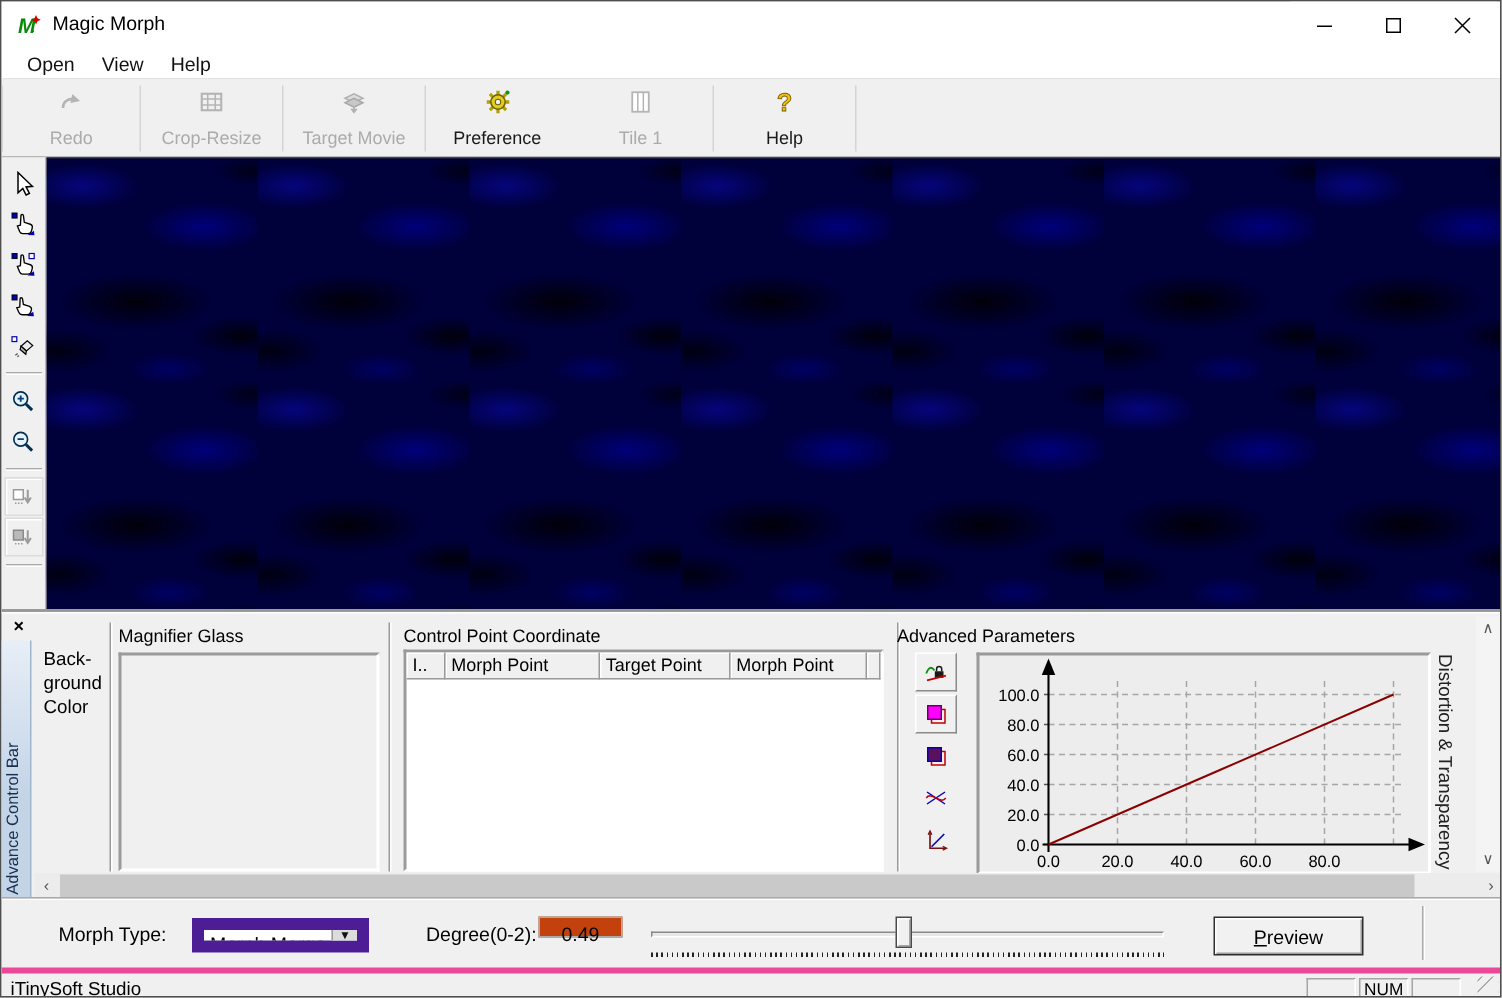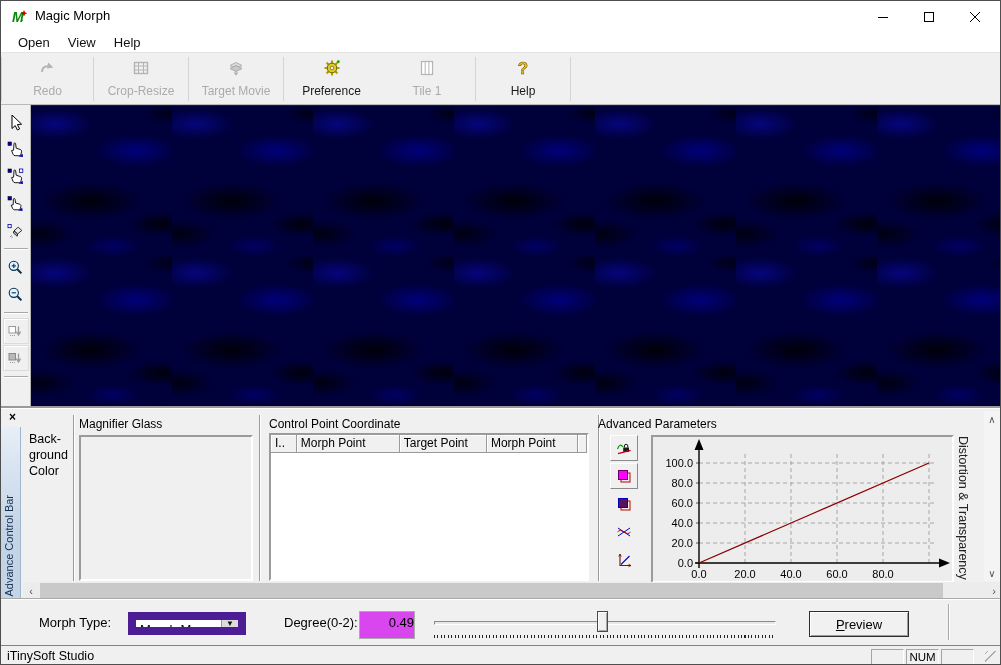--- a/index.html
+++ b/index.html
@@ -68,31 +68,31 @@
   #hscroll{position:absolute;left:22px;top:174px;width:979px;height:17px;background:#ececec;}
   .harrow{position:absolute;top:0;width:16px;height:17px;display:flex;align-items:center;justify-content:center;color:#555;font-size:11px;}
   #hthumb{position:absolute;left:17px;top:1px;width:903px;height:15px;background:#c9c9c9;}
 
   
   #controls{position:absolute;left:0;top:597px;width:100%;height:47px;background:#f0f0f0;border-top:1px solid #a9a9a9;box-shadow:inset 0 1px 0 #fff;}
   .ctl-label{position:absolute;font-size:13px;color:#000;}
   #combo{position:absolute;left:127px;top:13px;width:118px;height:23px;background:#fff;border:8px solid #4c1d95;display:flex;}
   #combo-value{flex:1;font-size:13px;padding:2px 0 0 4px;color:#000;white-space:nowrap;overflow:hidden;}
   #combo-arrow{width:17px;background:#dcdcdc;border-left:1px solid #9a9a9a;display:flex;align-items:center;justify-content:center;font-size:8px;color:#111;}
-  #degree-box{position:absolute;left:358px;top:12px;width:56px;height:28px;background:#d946ef;border:1px solid #ababab;text-align:right;font-size:13px;padding-top:3px;color:#000;}
+  #degree-box{position:absolute;left:358px;top:12px;width:56px;height:14px;background:#c2410c;border:1px solid #ababab;text-align:center;font-size:13px;padding-top:3px;color:#000;}
   #slider{position:absolute;left:433px;top:6px;width:342px;height:36px;}
   #slider-track{position:absolute;left:0;top:16px;width:100%;height:4px;background:#e8e8e8;border:1px solid;border-color:#8a8a8a #fff #fff #8a8a8a;}
   #slider-thumb{position:absolute;top:6px;width:11px;height:21px;background:#f0f0f0;border:1px solid #4a4a4a;box-shadow:inset 1px 1px 0 #fff, inset -1px -1px 0 #a5a5a5;}
   #slider-ticks{position:absolute;left:0;top:30px;width:100%;height:3px;background:repeating-linear-gradient(90deg,#222 0 1px,transparent 1px 3.45px);}
   #preview-btn{position:absolute;left:808px;top:12px;width:100px;height:26px;background:#f1f1f1;border:1px solid #2e2e2e;box-shadow:inset 1px 1px 0 #fff, inset -1px -1px 0 #9c9c9c;text-align:center;font-size:13px;padding-top:5px;color:#000;}
   #preview-btn .accel{text-decoration:underline;}
   #ctl-sep{position:absolute;left:947px;top:5px;width:2px;height:36px;border-left:1px solid #a9a9a9;border-right:1px solid #fff;}
 
   
-  #statusbar{position:absolute;left:0;top:644px;width:100%;height:21px;background:#f0f0f0;border-top:1px solid #ec4899;}
+  #statusbar{position:absolute;left:0;top:644px;width:100%;height:21px;background:#f0f0f0;border-top:4px solid #ec4899;}
   #status-left{position:absolute;left:6px;top:3px;font-size:12.5px;color:#000;}
   .scell{position:absolute;top:3px;width:33px;height:16px;border:1px solid;border-color:#a5a5a5 #fff #fff #a5a5a5;font-size:11.5px;text-align:center;padding-top:1px;color:#000;}
   #grip{position:absolute;right:1px;bottom:1px;width:14px;height:14px;
     background:linear-gradient(135deg,transparent 0 50%,#f0f0f0 0),
     repeating-linear-gradient(-45deg,#f0f0f0 0 2px,#ababab 2px 3px,#f0f0f0 3px 5px);}
   svg text{font-family:"Liberation Sans",sans-serif;}
 </style>
 </head>
 <body>
 

